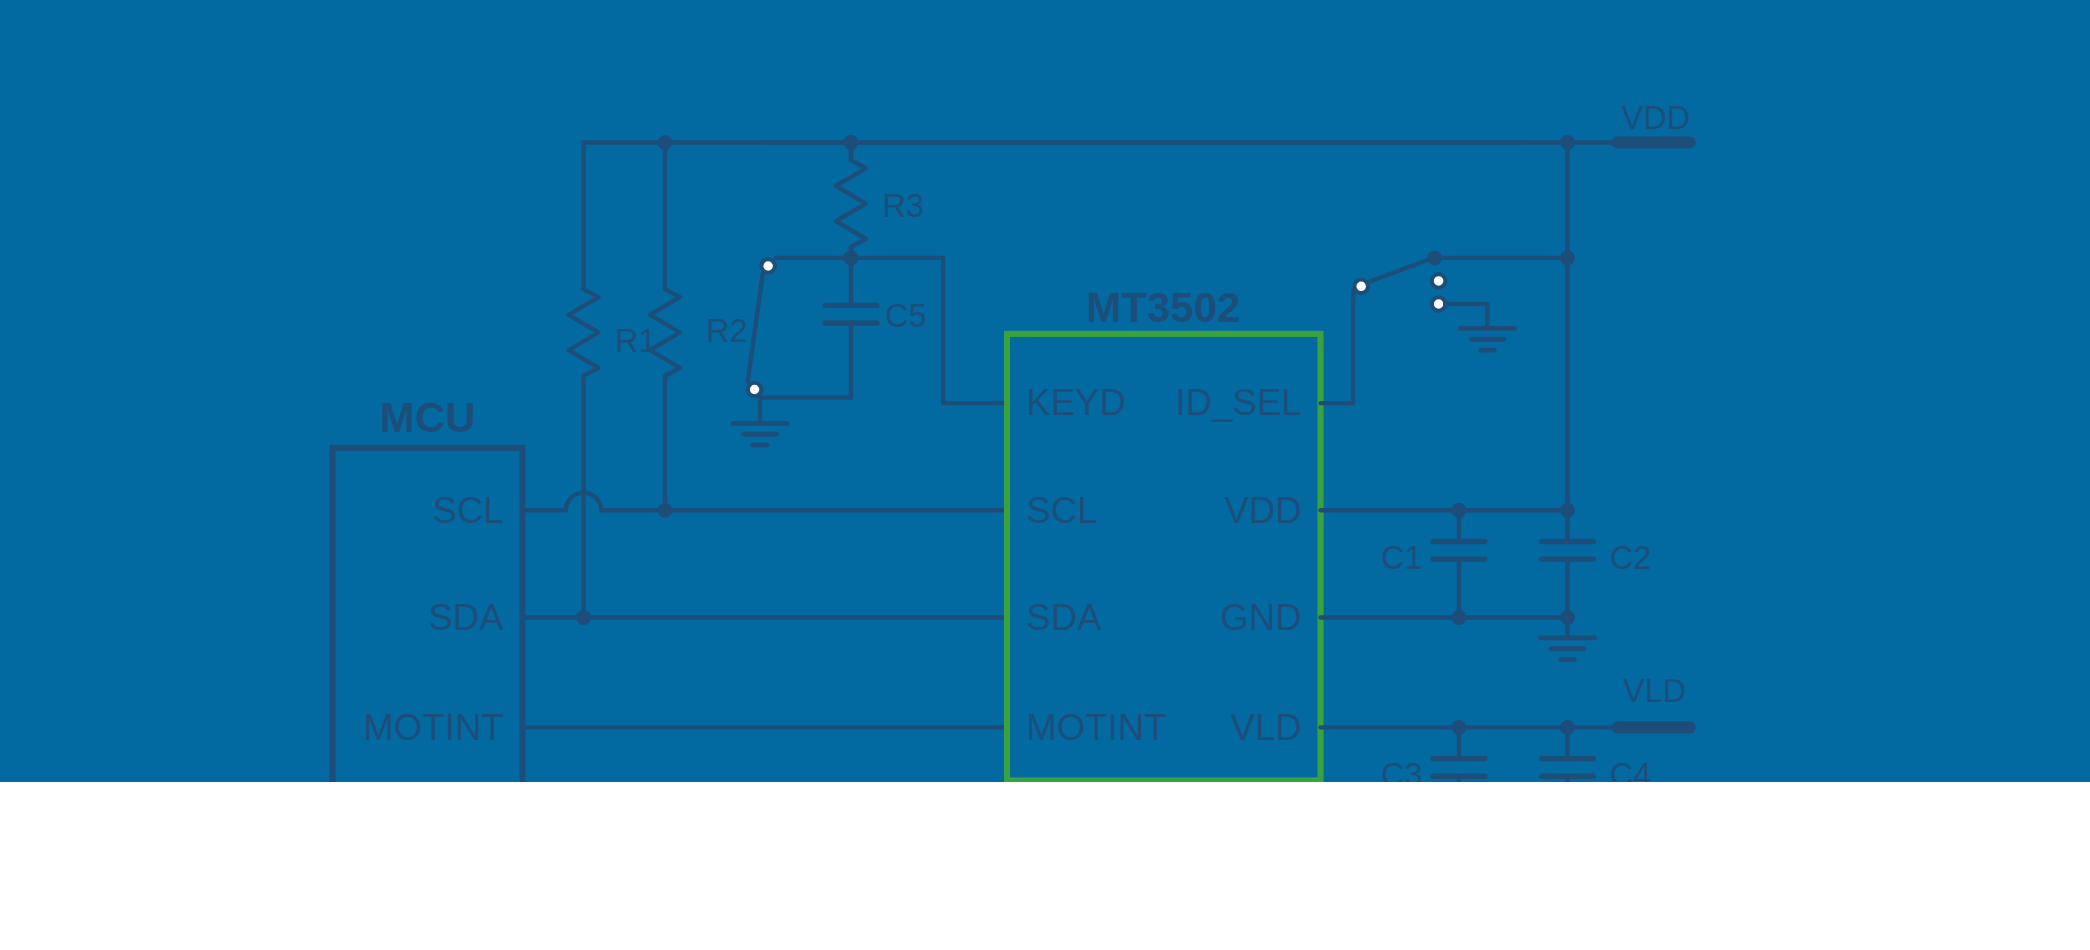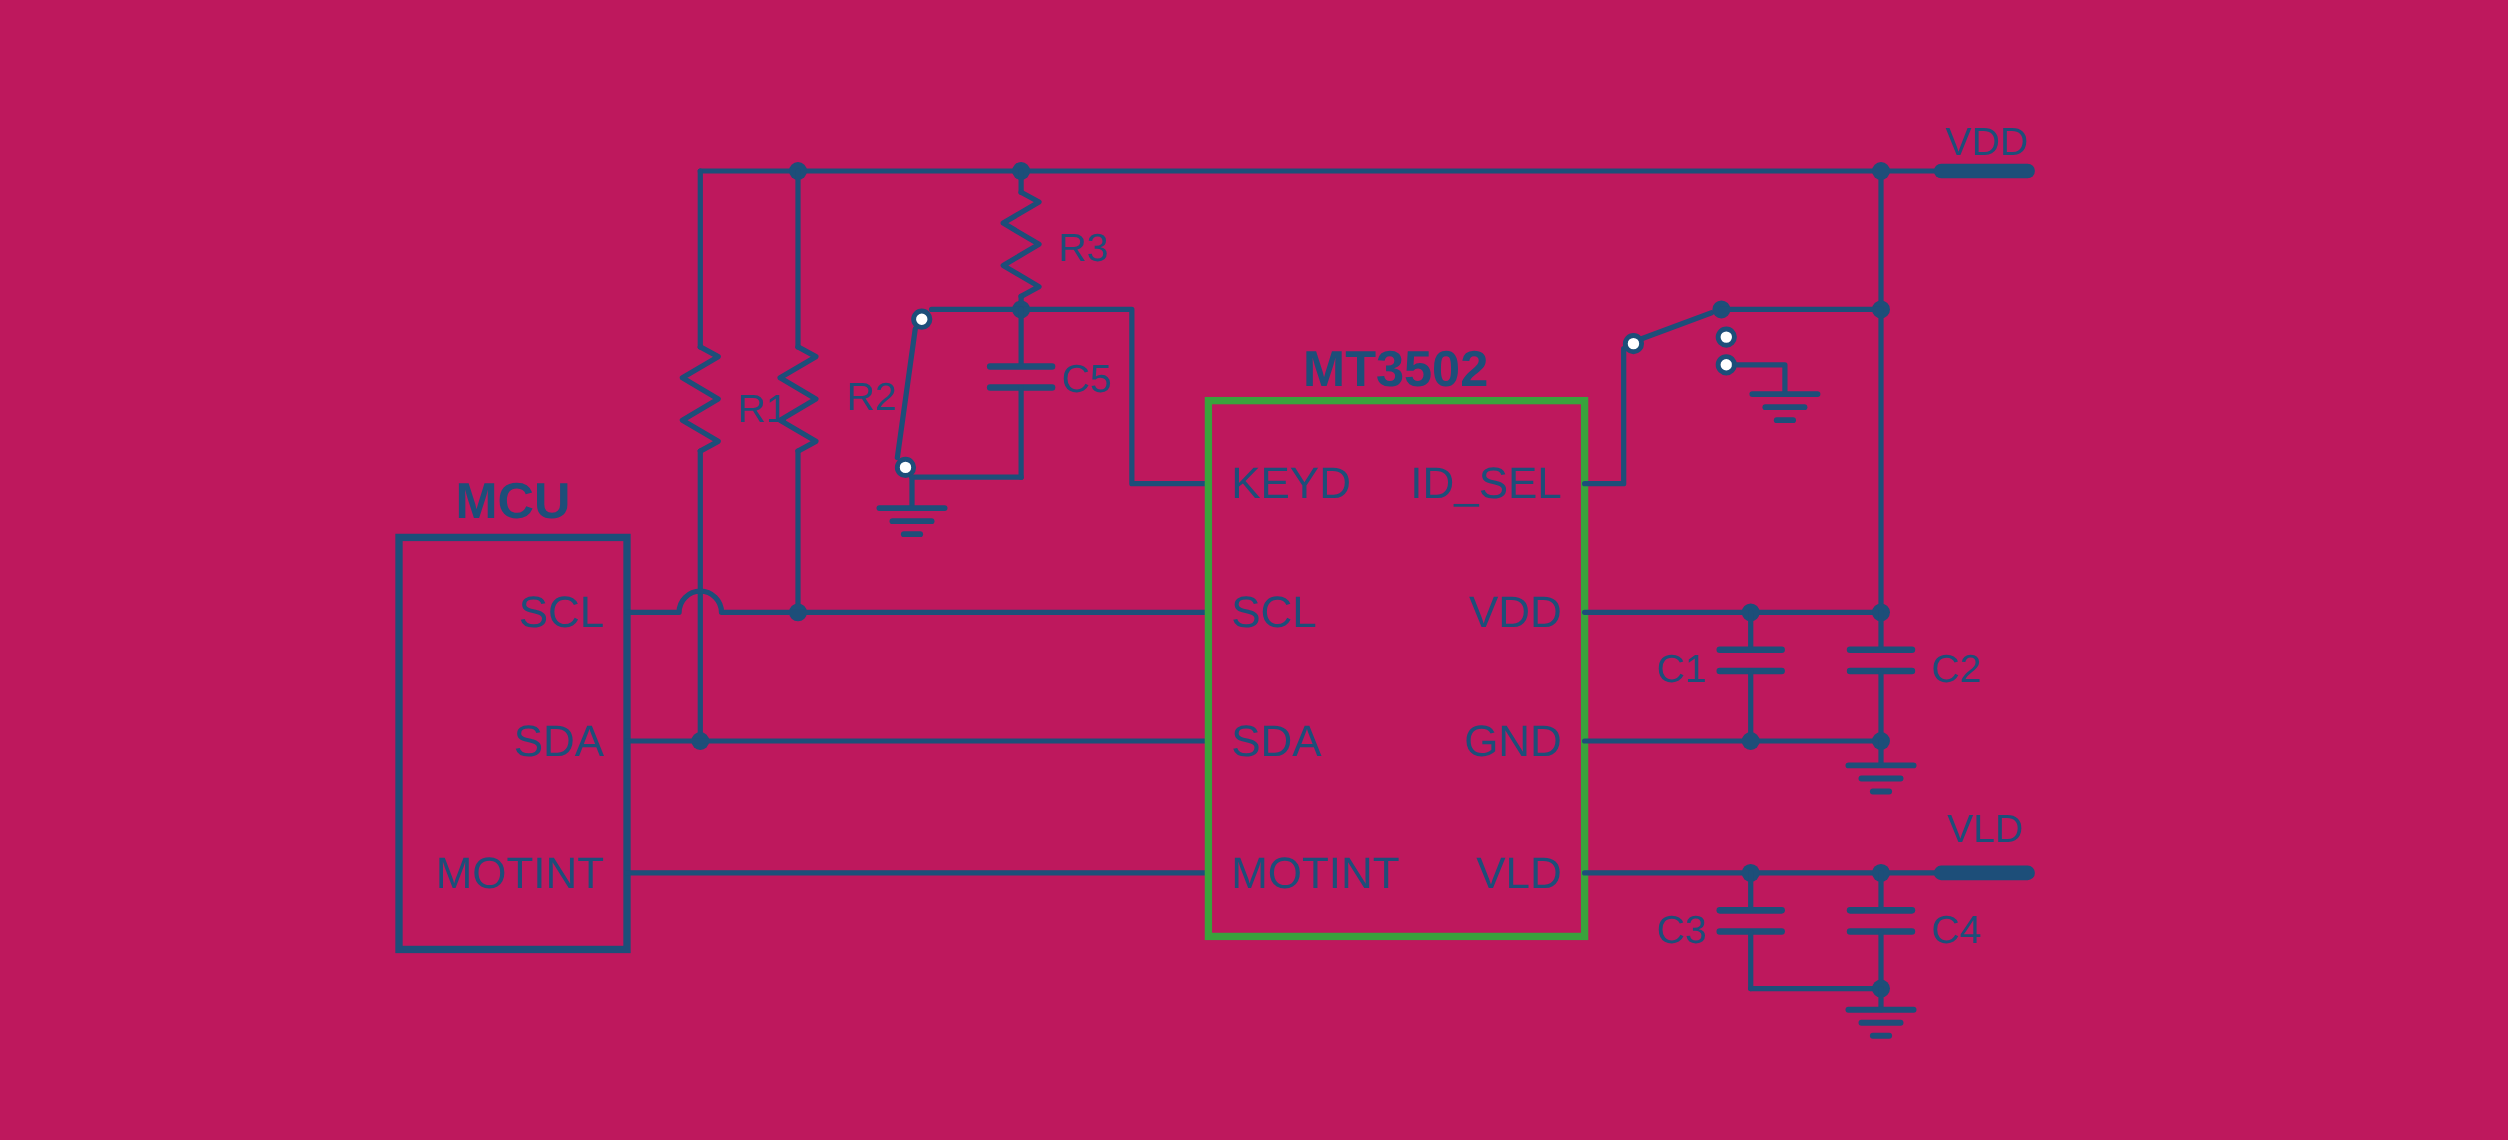--- a/index.html
+++ b/index.html
@@ -1,16 +1,16 @@
 <!DOCTYPE html>
 <html style="--wire: #1d4e79; --ic: #3aa23c; --text: #1d4e79; --background: #ffffff;"><head>
 <meta charset="utf-8">
 <style>
   html,body{margin:0;padding:0;background:#ffffff;}
-  .canvas{width:2090px;height:950px;background:#be185d;overflow:hidden;}
+  .canvas{width:2090px;height:782px;background:#0369a1;overflow:hidden;}
   svg{display:block;}
   .wire{fill:none;stroke:var(--wire,#1d4e79);stroke-width:3.2;stroke-linecap:round;stroke-linejoin:round;}
   .thick{stroke-width:9;}
   .plate{stroke-width:4;}
   .gnd{stroke-width:3.6;}
   .boxline{fill:none;stroke-width:4.5;}
   .mcu-stroke{stroke:var(--wire,#1d4e79);}
   .ic-stroke{stroke:var(--ic,#3aa23c);}
   .dot{fill:var(--wire,#1d4e79);stroke:none;}
   .contact{fill:#ffffff;stroke:var(--wire,#1d4e79);stroke-width:3;}

